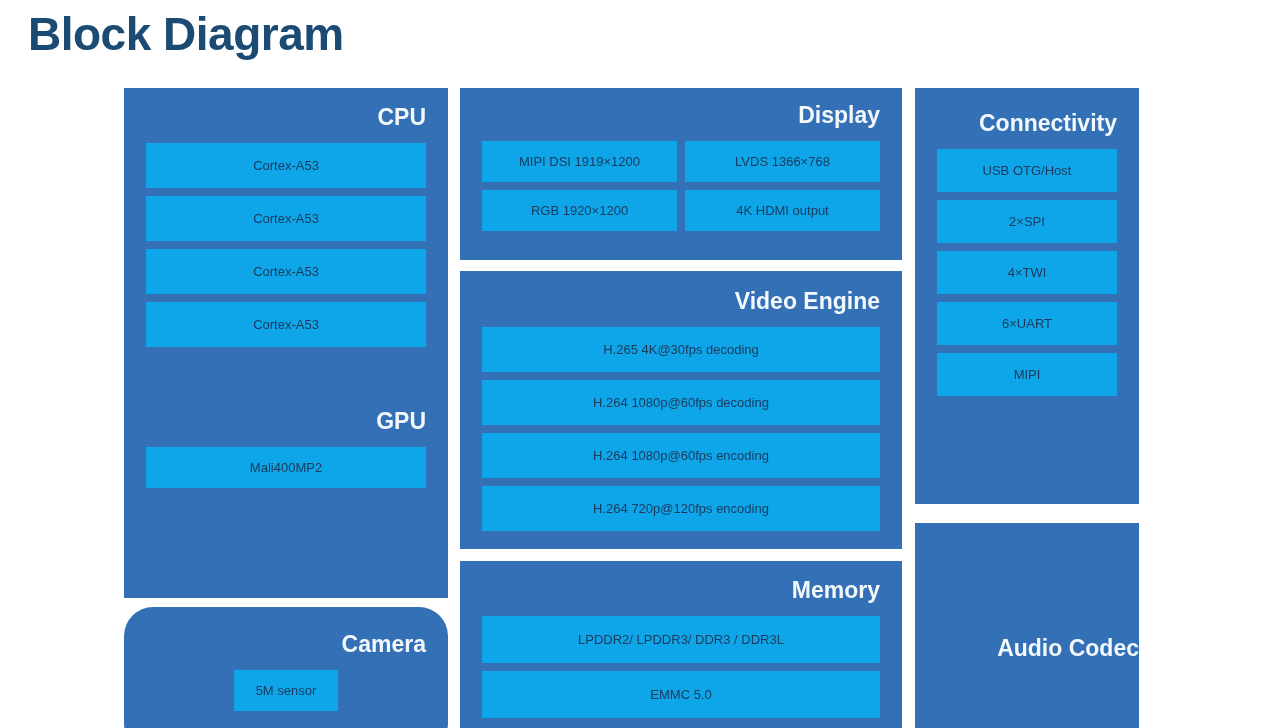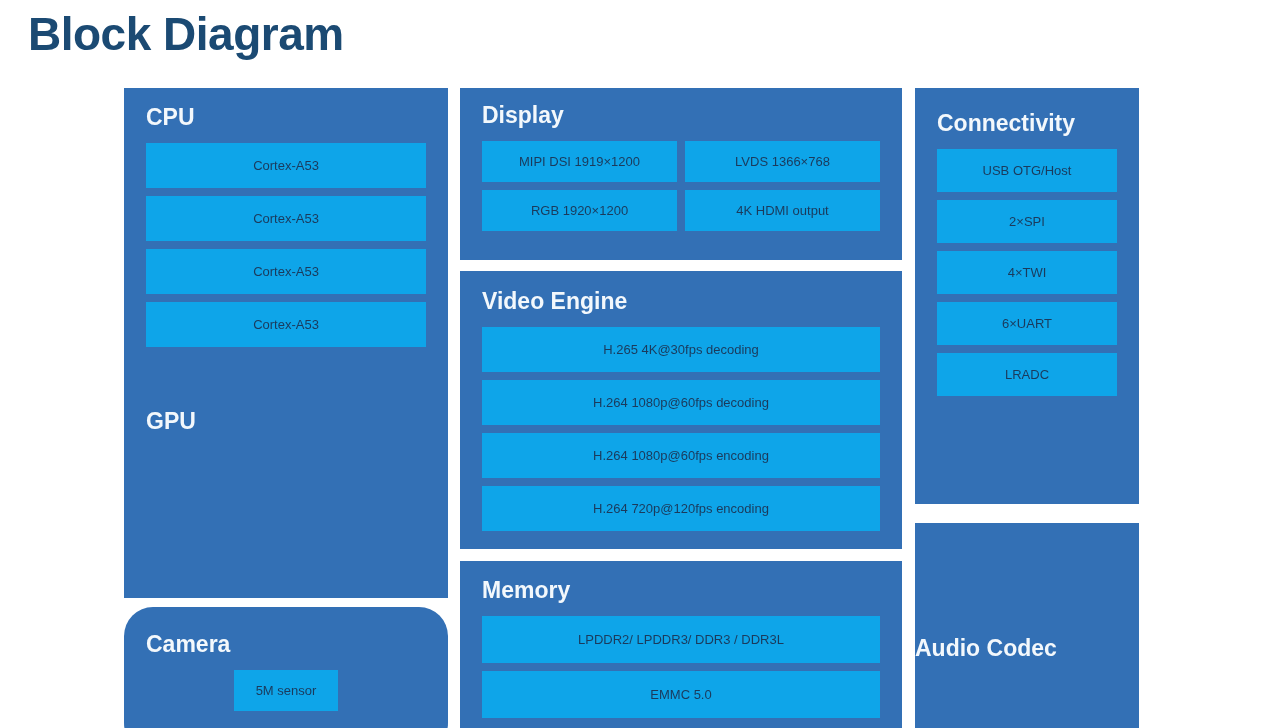--- a/index.html
+++ b/index.html
@@ -47,21 +47,21 @@
   #col-left   { left: 124px; top: 88px; width: 324px; }
   #col-mid    { left: 460px; top: 88px; width: 442px; }
   #col-right  { left: 915px; top: 88px; width: 224px; }
 
   
   .block {
     background: #3370b5;
     padding: 14px 22px 16px 22px;
     display: flex;
     flex-direction: column;
-    align-items: flex-start;
+    align-items: flex-end;
     flex: none;
   }
 
   .block-title {
     color: #f3f8fc;
     font-weight: bold;
     font-size: 23px;
     line-height: 30px;
     text-align: center;
     margin-bottom: 11px;
@@ -140,20 +140,23 @@
       <div class="block-items">
         <div class="item">Cortex-A53</div>
         <div class="item">Cortex-A53</div>
         <div class="item">Cortex-A53</div>
         <div class="item">Cortex-A53</div>
       </div>
     </div>
 
     <div class="block" id="block-gpu">
       <div class="block-title">GPU</div>
+      <div class="block-items">
+        <div class="item">Mali400MP2</div>
+      </div>
     </div>
 
     <div class="block" id="block-camera">
       <div class="block-title">Camera</div>
       <div class="block-items centered">
         <div class="item narrow">5M sensor</div>
       </div>
     </div>
 
   </div>
@@ -192,21 +195,21 @@
 
   <div class="column" id="col-right">
 
     <div class="block" id="block-connectivity">
       <div class="block-title">Connectivity</div>
       <div class="block-items">
         <div class="item">USB OTG/Host</div>
         <div class="item">2×SPI</div>
         <div class="item">4×TWI</div>
         <div class="item">6×UART</div>
-        <div class="item">LRADC</div>
+        <div class="item">MIPI</div>
       </div>
     </div>
 
     <div class="block" id="block-audio">
       <div class="block-title">Audio Codec</div>
     </div>
 
   </div>
 
 </div>

